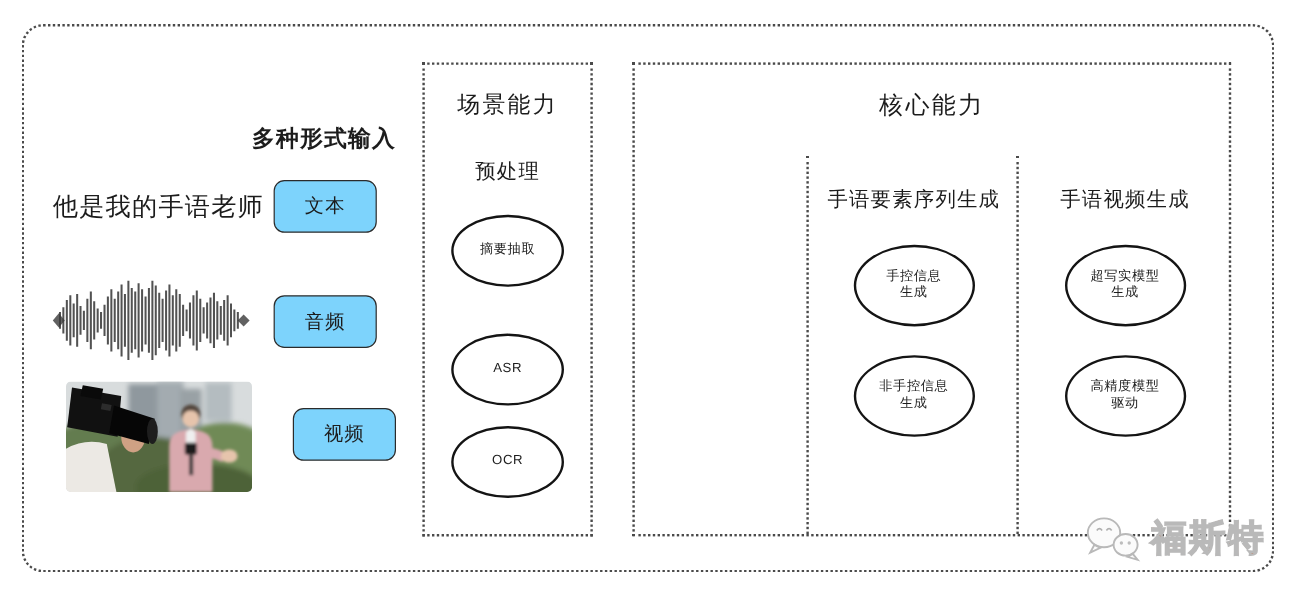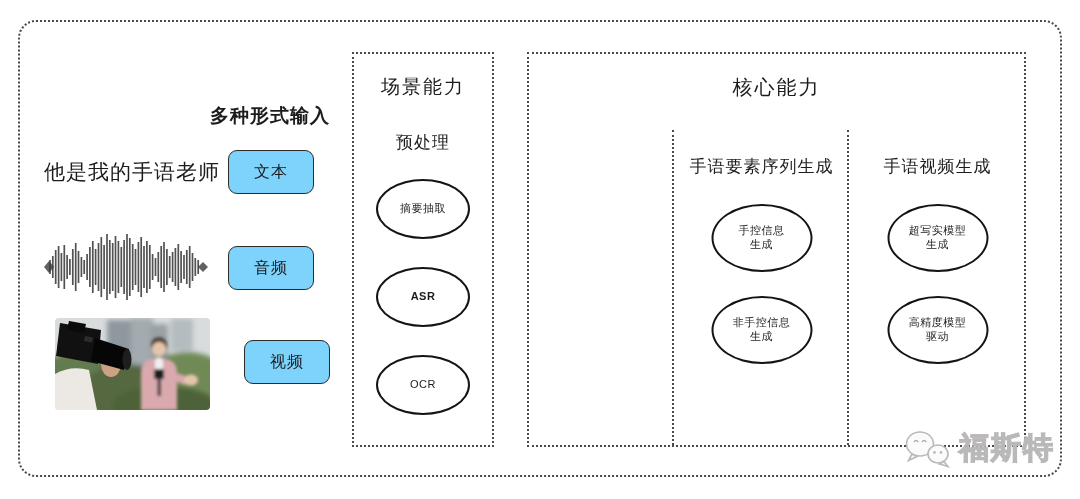--- a/index.html
+++ b/index.html
@@ -49,21 +49,21 @@
     font-size:17px;letter-spacing:1px;
   }
   .ellipse{
     position:absolute;left:50%;transform:translateX(-50%);
     border:2.6px solid #141414;border-radius:50%;background:#fff;
     display:flex;align-items:center;justify-content:center;text-align:center;
     font-size:11px;line-height:1.25;white-space:pre-line;letter-spacing:0.5px;
   }
   .scene-box .ellipse{width:90px;height:56px;}
   .scene-node-0{top:125px;}
-  .scene-node-1{top:213px;font-weight:bold;}
+  .scene-node-1{top:224px;}
   .scene-node-2{top:301px;}
   .core-col{position:absolute;top:0;bottom:0;}
   .core-col-0{left:0;width:143px;}
   .core-col-1{left:143px;width:175px;border-left:2px dotted #4a4a4a;margin-top:76px;height:315px;}
   .core-col-2{left:318px;width:177px;border-left:2px dotted #4a4a4a;margin-top:76px;height:315px;}
   .core-header{
     position:absolute;left:0;right:0;text-align:center;font-size:17px;letter-spacing:1px;
   }
   .core-col-0 .core-header{top:101px;}
   .core-col-1 .core-header,.core-col-2 .core-header{top:25px;} 

